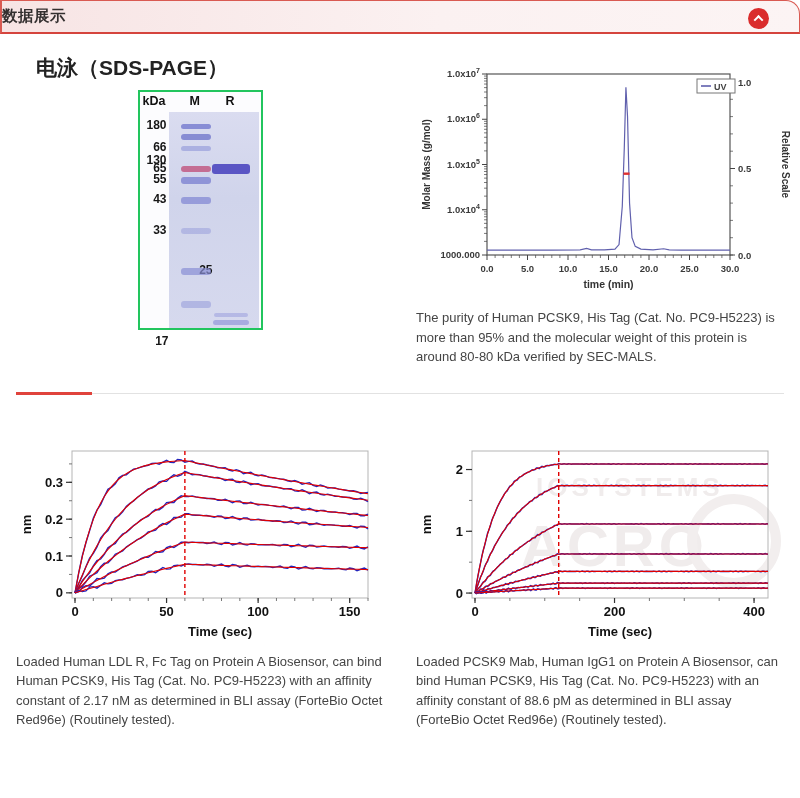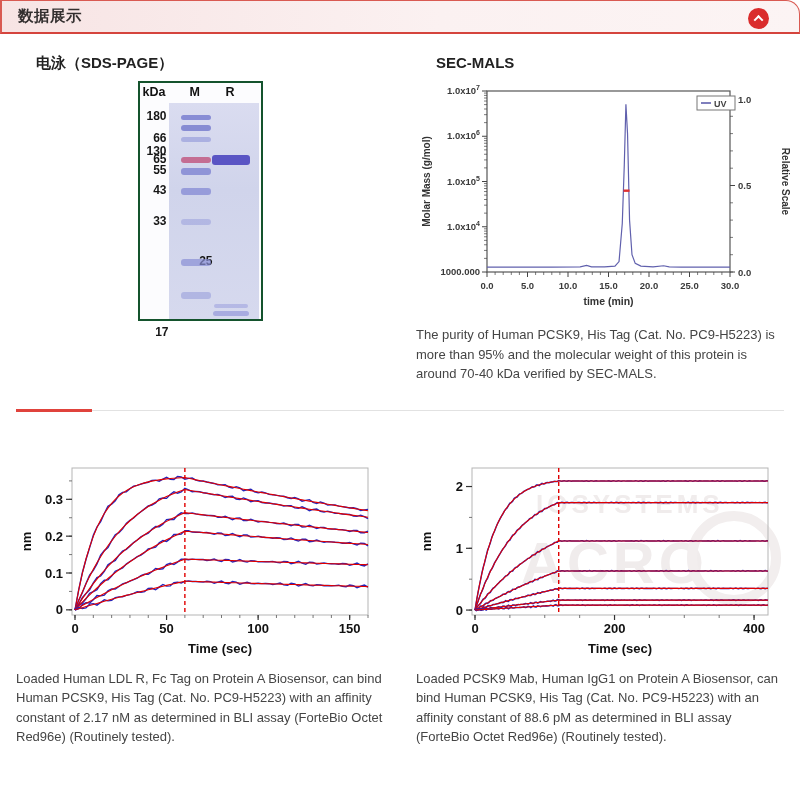--- a/index.html
+++ b/index.html
@@ -7,43 +7,43 @@
   .page { width:800px; min-height:798px; background:#fff; }
 
   
   .hdr {
     position:relative; height:34px;
     background:linear-gradient(90deg,#f7e4e4,#fbf1f1 55%,#fcf4f4);
     border:1px solid #d95a52; border-left-width:2px; border-bottom:2px solid #d5443d;
     border-radius:0 14px 0 0;
     display:flex; align-items:center;
   }
-  .hdr h1 { font-size:15.5px; font-weight:bold; color:#332f2f; padding-left:16px; letter-spacing:.5px;}
+  .hdr h1 { font-size:15.5px; font-weight:bold; color:#332f2f; padding-left:0; letter-spacing:.5px;}
   .collapse-btn {
     position:absolute; right:30px; top:7px; width:21px; height:21px; border-radius:50%;
     background:#da2c2c; border:none; cursor:pointer; display:flex; align-items:center; justify-content:center;
   }
   .chev { display:block; width:7px; height:7px; border-left:2px solid #fff; border-top:2px solid #fff;
           transform:rotate(45deg) translate(1px,1px); }
 
   
   .row { display:flex; }
   .col { width:50%; padding:0 16px; }
   .row.figs { margin-top:20px; }
-  h2.sec-title { font-size:15px; font-weight:bold; color:#222;padding-left:20px; }
+  h2.sec-title { font-size:21px; font-weight:bold; color:#222;padding-left:20px; }
   .caption { font-size:13px; color:#454545; line-height:1.5; margin-top:6px; }
 
   
   .divider { position:relative; margin:26px 16px 0 16px; border-top:1px solid #e2e2e2; height:0; }
   .divider-accent { position:absolute; left:0; top:-2px; width:76px; height:3px; background:#e0433c; }
   .bli-title { margin:18px 16px 0 16px; }
 
   
   .gel-fig { position:relative; width:125px; height:240px; margin:8px auto 12px auto;
-             border:2px solid #14532d; background:#fcfcfe; }
+             border:2px solid #22c55e; background:#fcfcfe; }
   .gel-area { position:absolute; left:29px; top:20px; width:90px; height:216px;
               background:linear-gradient(180deg,#dadcf0,#d0d4eb 40%,#d6d9ee); }
   .gel-hlabel { position:absolute; font-size:12.5px; font-weight:bold; color:#111; top:2px; }
   .gel-kda-label { position:absolute; width:26px; text-align:right; font-size:12px; font-weight:600; color:#161616; }
   .gel-band { position:absolute; border-radius:3px; filter:blur(.6px); }
 
   figure { margin:0; }
   svg text { font-family:"Liberation Sans", sans-serif; }
   .chart-fig { margin-top:6px; }
   .bli-fig { margin-top:42px; }
@@ -88,21 +88,20 @@
             <div class="gel-band" style="left: 41px; width: 30px; top: 175.5px; height: 7px; background: rgb(138, 143, 214); opacity: 0.7;"></div>
             <div class="gel-kda-label" style="top: 204px; left: 3px; margin-top: 38px;">17</div>
             <div class="gel-band" style="left: 41px; width: 30px; top: 208.5px; height: 7px; background: rgb(154, 160, 220); opacity: 0.6;"></div>
             <div class="gel-band" style="left: 72px; width: 38px; top: 72px; height: 10px; background: rgb(90, 85, 196); opacity: 1;"></div>
             <div class="gel-band" style="left: 74px; width: 34px; top: 221px; height: 4px; background: rgb(155, 159, 222); opacity: 0.55;"></div>
             <div class="gel-band" style="left: 73px; width: 36px; top: 227.5px; height: 5px; background: rgb(138, 142, 216); opacity: 0.6;"></div>
           </figure>
       </section>
 
       <section class="col">
-        <h2 class="sec-title">SEC-MALS</h2>
         <figure class="chart-fig">
           <svg id="secmals" width="376" height="238" viewBox="0 0 376 238">
               <rect x="71" y="14" width="243" height="181" fill="#fff" stroke="#555" stroke-width="1.2"></rect>
               <line x1="68" y1="181.37839269620486" x2="71" y2="181.37839269620486" stroke="#444" stroke-width="0.7"></line>
               <line x1="68" y1="173.41026322393526" x2="71" y2="173.41026322393526" stroke="#444" stroke-width="0.7"></line>
               <line x1="68" y1="167.7567853924097" x2="71" y2="167.7567853924097" stroke="#444" stroke-width="0.7"></line>
               <line x1="68" y1="163.37160730379514" x2="71" y2="163.37160730379514" stroke="#444" stroke-width="0.7"></line>
               <line x1="68" y1="159.78865592014012" x2="71" y2="159.78865592014012" stroke="#444" stroke-width="0.7"></line>
               <line x1="68" y1="156.75931368935488" x2="71" y2="156.75931368935488" stroke="#444" stroke-width="0.7"></line>
               <line x1="68" y1="154.13517808861457" x2="71" y2="154.13517808861457" stroke="#444" stroke-width="0.7"></line>
@@ -199,21 +198,21 @@
               <text x="192.5" y="228" text-anchor="middle" font-size="10.5" font-weight="bold" fill="#333">time (min)</text>
               <text x="14" y="104.5" font-size="10" font-weight="bold" fill="#333" transform="rotate(-90 14 104.5)" text-anchor="middle">Molar Mass (g/mol)</text>
               <text x="366" y="104.5" font-size="10" font-weight="bold" fill="#333" transform="rotate(90 366 104.5)" text-anchor="middle">Relative Scale</text>
               <polyline points="71,190.156 103.4,190.156 135.8,190.156 164.15,189.81 170.63,188.426 175.49,189.81 188.45,189.81 198.98000000000002,189.118 203.03,184.62 206.27,146.56 208.295,87.74 209.915,27.189999999999998 211.535,56.599999999999994 213.56,143.1 215.98999999999998,177.7 219.23000000000002,186.35 224.9,189.118 237.05,189.81 247.58,188.772 253.25,189.81 265.4,190.156 289.7,190.156 314,190.156" fill="none" stroke="#6060ad" stroke-width="1.2"></polyline>
               <line x1="207.485" y1="113.69" x2="213.56" y2="113.69" stroke="#e03030" stroke-width="2.4"></line>
               <rect x="281" y="19" width="38" height="14" fill="#fff" stroke="#777" stroke-width="1"></rect>
               <line x1="285" y1="26" x2="295" y2="26" stroke="#6060ad" stroke-width="1.6"></line>
               <text x="298" y="29.5" font-size="9" font-weight="bold" fill="#444">UV</text>
             </svg>
         </figure>
-        <p class="caption">The purity of Human PCSK9, His Tag (Cat. No. PC9-H5223) is more than 95% and the molecular weight of this protein is around 70-40 kDa verified by SEC-MALS.</p>
+        <p class="caption">The purity of Human PCSK9, His Tag (Cat. No. PC9-H5223) is more than 95% and the molecular weight of this protein is around 80-80 kDa verified by SEC-MALS.</p>
       </section>
     </div>
 
     <div class="divider">
       <span class="divider-accent"></span>
     </div>
 
 
     <div class="row">
       <section class="col">

